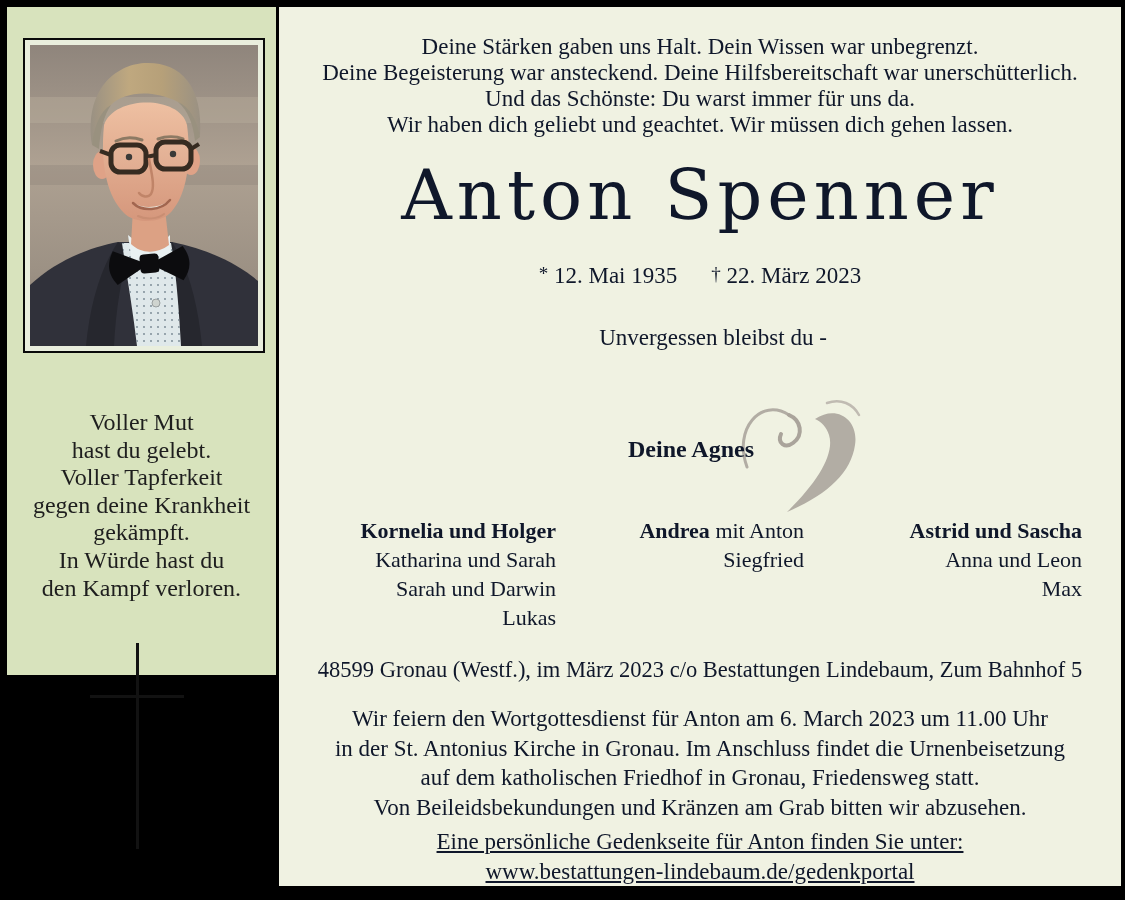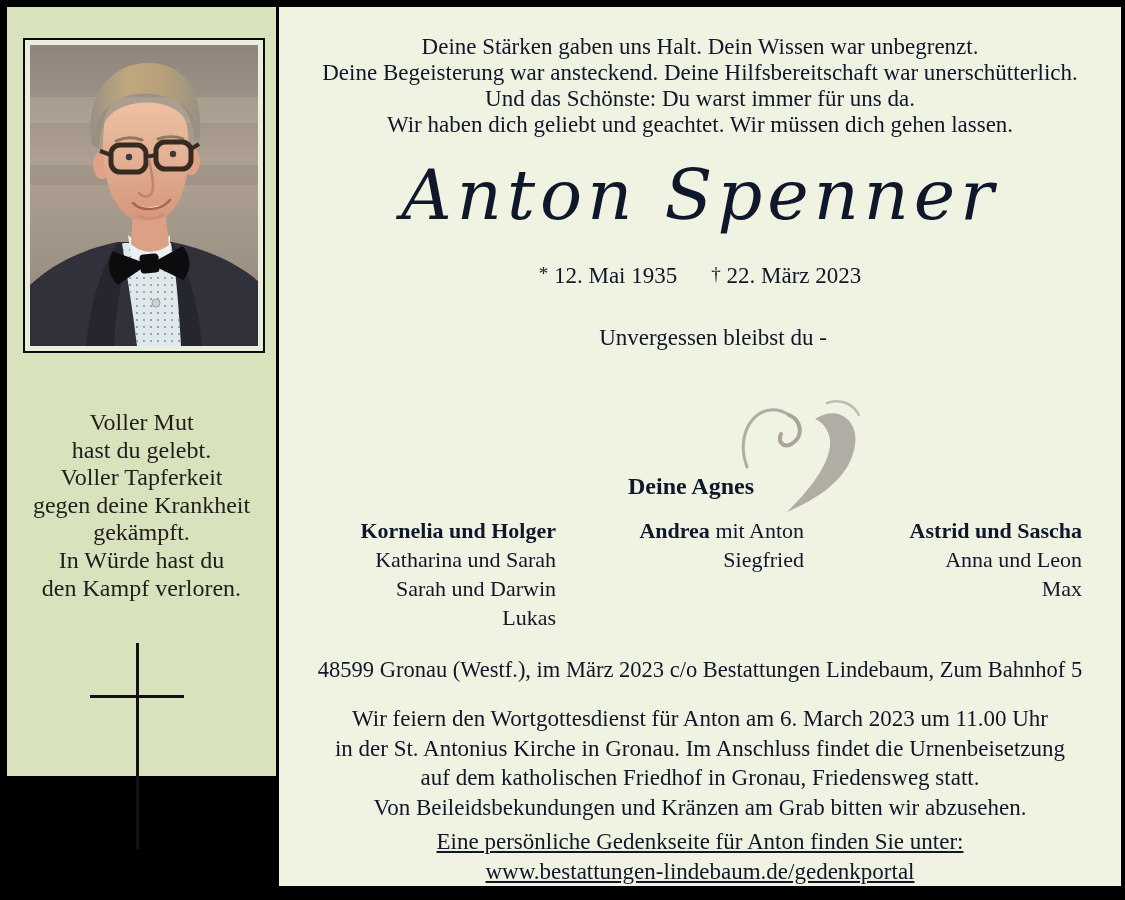--- a/index.html
+++ b/index.html
@@ -7,21 +7,21 @@
     width:1125px;height:900px;
     font-family:"Liberation Serif","DejaVu Serif",serif;
     background:#f0f2e2;
   }
   .page{
     position:relative;width:1125px;height:900px;
     background:#000;overflow:hidden;
   }
   
   .sidebar{
-    position:absolute;left:7px;top:7px;width:269px;height:769px;
+    position:absolute;left:7px;top:7px;width:269px;height:668px;
     background:#d8e3bd;
   }
   .photo-frame{
     position:absolute;left:16px;top:31px;width:228px;height:301px;
     background:#e9eedd;border:2px solid #0a0a0a;padding:5px;
   }
   .photo-frame svg{display:block;width:228px;height:301px;}
   .poem{
     position:absolute;left:0;right:0;top:402px;
     text-align:center;font-size:24px;line-height:27.6px;color:#1e1e1e;
@@ -32,29 +32,29 @@
   .main{
     position:absolute;left:279px;top:7px;width:842px;height:879px;
     background:#f0f2e2;color:#0f172a;
   }
   .center{position:absolute;left:0;right:0;text-align:center;}
   .line{white-space:nowrap;}
   .intro{top:27px;font-size:23px;line-height:26px;}
   .name{
     top:150px;font-size:70px;line-height:1.1;
     font-family:"DejaVu Serif","Liberation Serif",serif;
-    font-style:italic;font-weight:400;letter-spacing:5px;margin:0;
+    font-weight:400;letter-spacing:5px;margin:0;
   }
   .dates{top:256px;font-size:23px;}
   .dates .gap{display:inline-block;width:34px;}
   .sym{font-size:19px;vertical-align:3px;}
   .remembrance{top:317px;font-size:23px;line-height:27.5px;padding-left:26px;}
   .signature{
     position:absolute;left:349px;top:429px;font-size:24px;font-weight:bold;
-    white-space:nowrap;z-index:2;margin-top:37px;
+    white-space:nowrap;z-index:2;
   }
   .heart{position:absolute;left:452px;top:384px;width:132px;height:130px;z-index:1;}
   .family-col{position:absolute;top:509px;text-align:right;font-size:22px;line-height:29px;}
   .family-col .b{font-weight:bold;}
   .col1{left:22px;width:255px;}
   .col2{left:305px;width:220px;}
   .col3{left:548px;width:255px;}
   .address{top:650px;font-size:22.5px;}
   .service{top:697px;font-size:23px;line-height:29.5px;}
   .memorial{top:820px;font-size:23px;line-height:29.5px;text-decoration:underline;}

